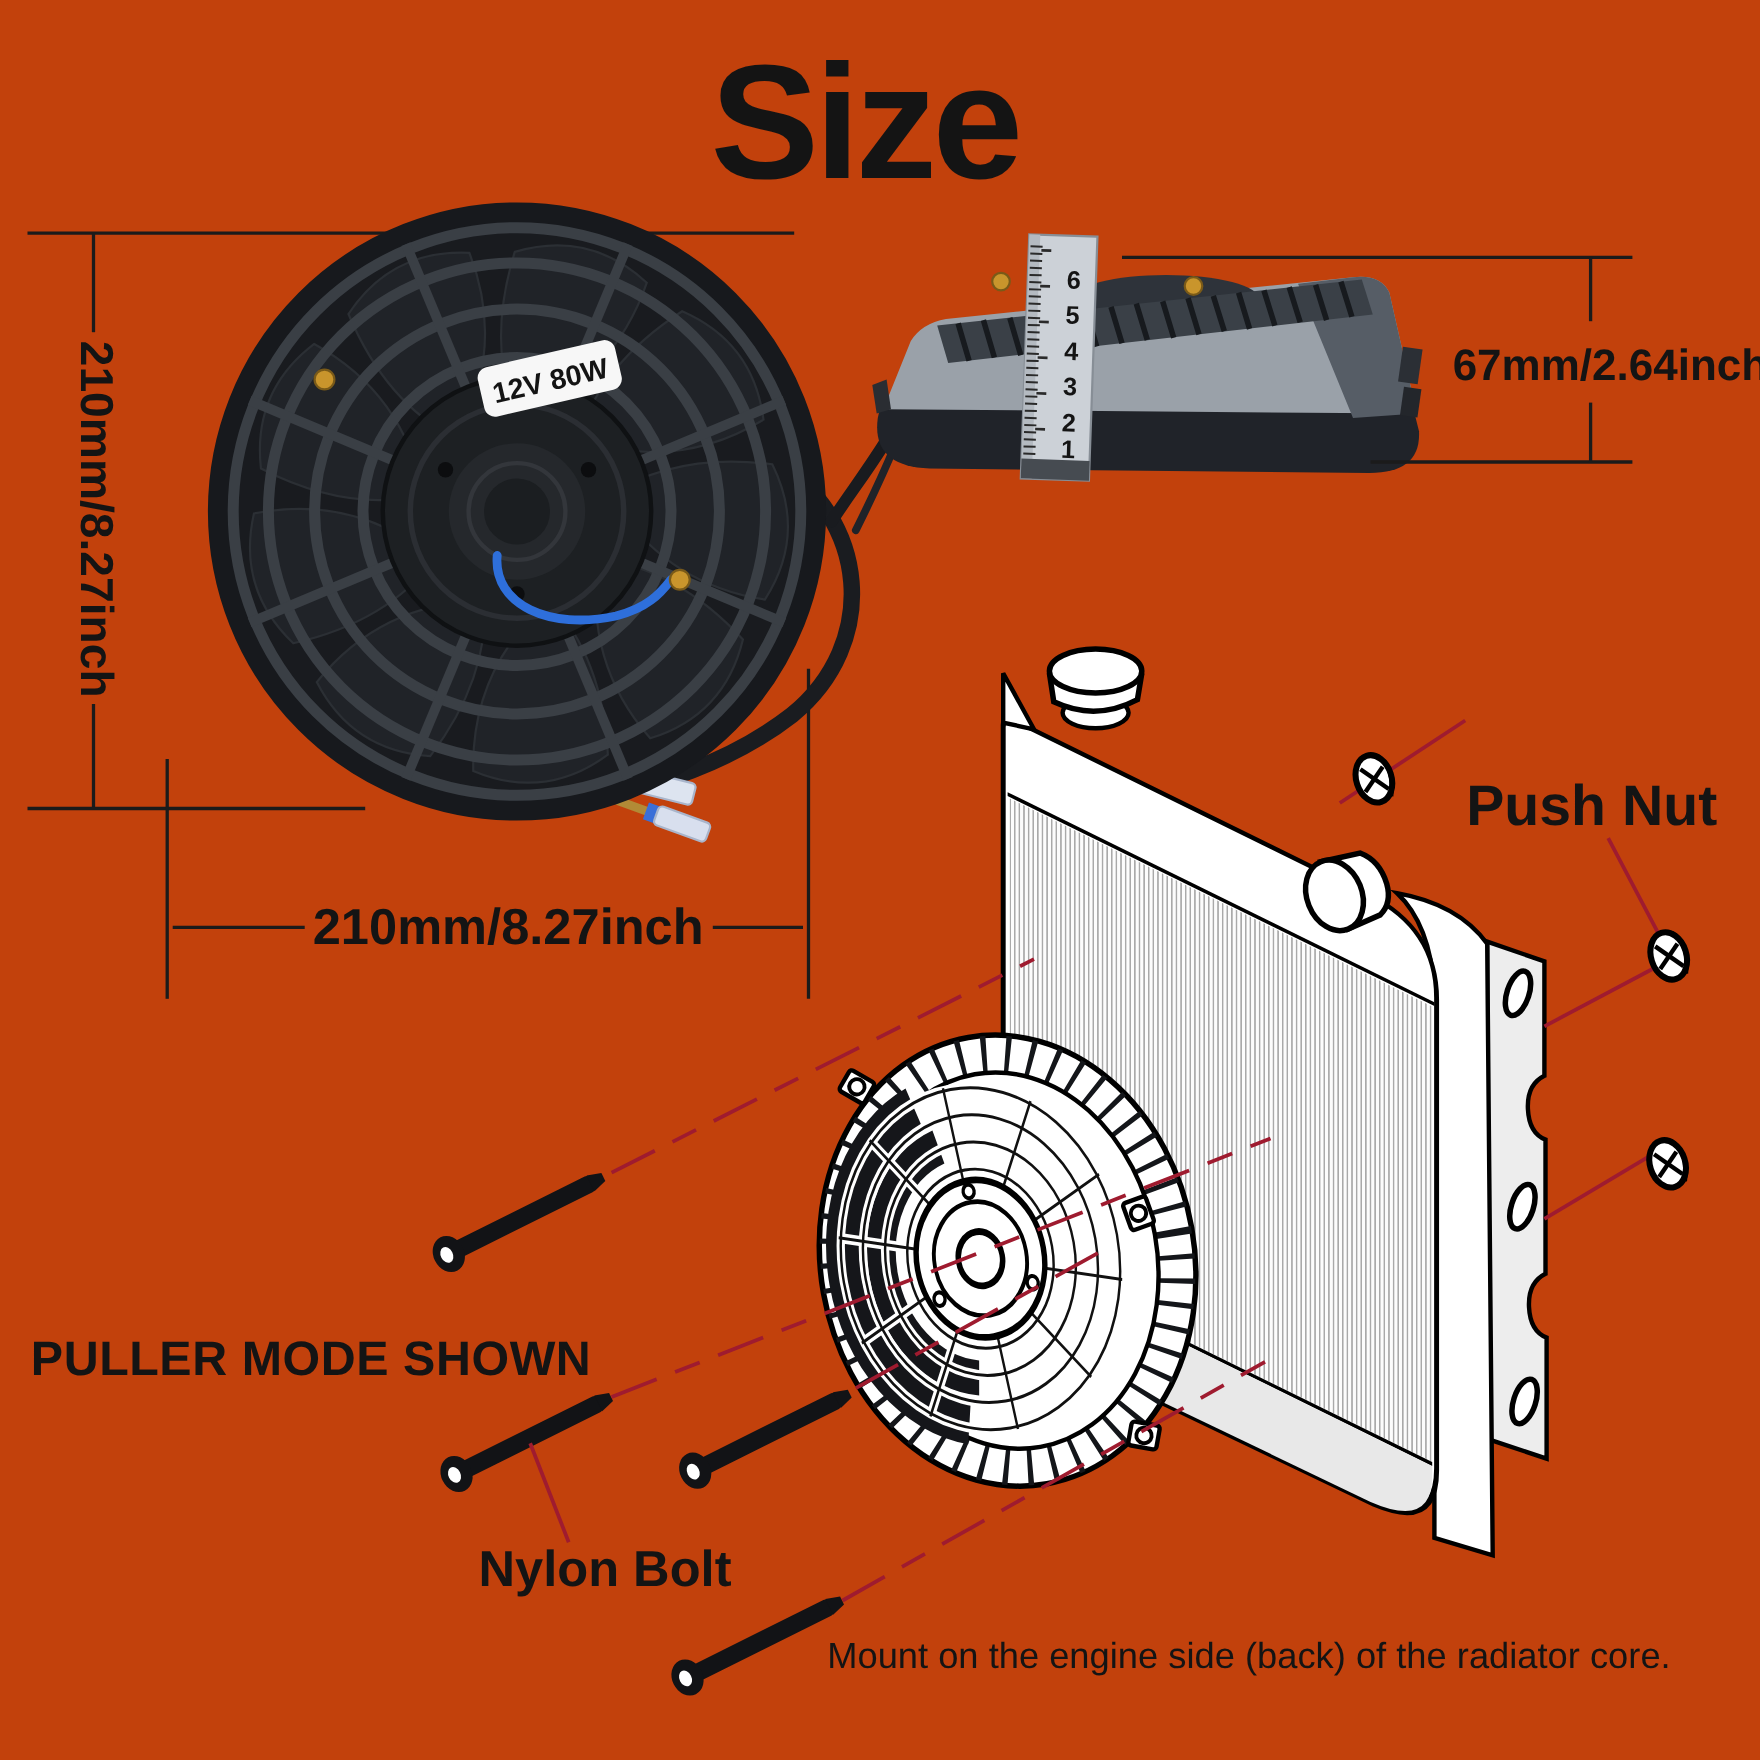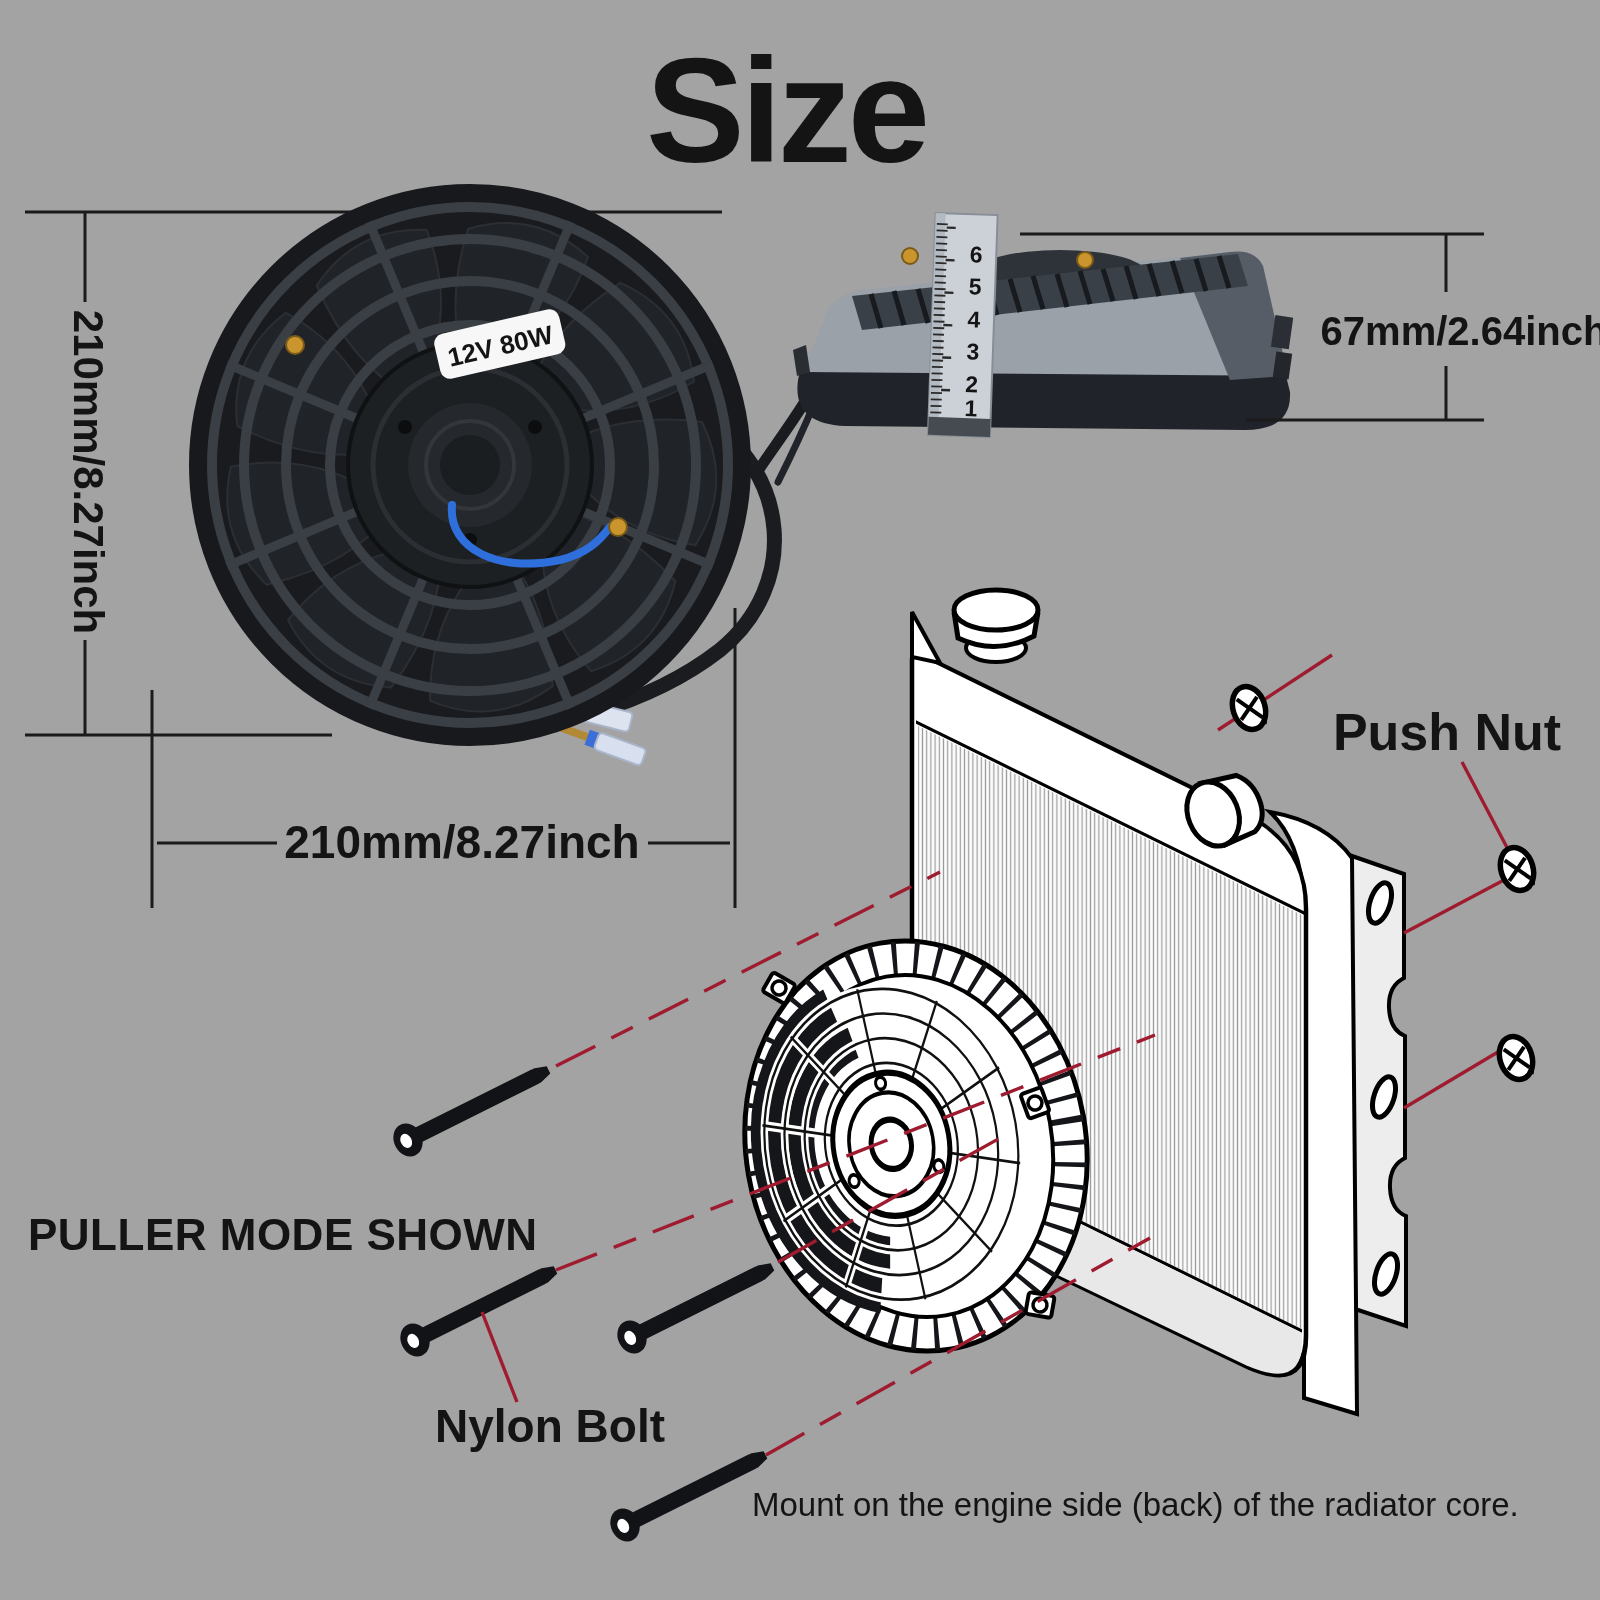--- a/index.html
+++ b/index.html
@@ -1,16 +1,16 @@
 <!DOCTYPE html>
 <html><head>
 <meta charset="utf-8">
 <style>
   html,body{margin:0;padding:0;background:#ffffff;}
-  .canvas{position:relative;width:1600px;height:1600px;background:#a3a3a3;overflow:hidden;
+  .canvas{position:relative;width:1600px;height:1600px;background:#c2410c;overflow:hidden;
           font-family:"Liberation Sans", sans-serif;}
   svg{position:absolute;left:0;top:0;}
   text{font-family:"Liberation Sans", sans-serif;fill:#141414;}
 </style>
 </head>
 <body>
 
 <div class="canvas">
 <svg width="1600" height="1600" viewBox="0 0 1600 1600">
   <defs>

